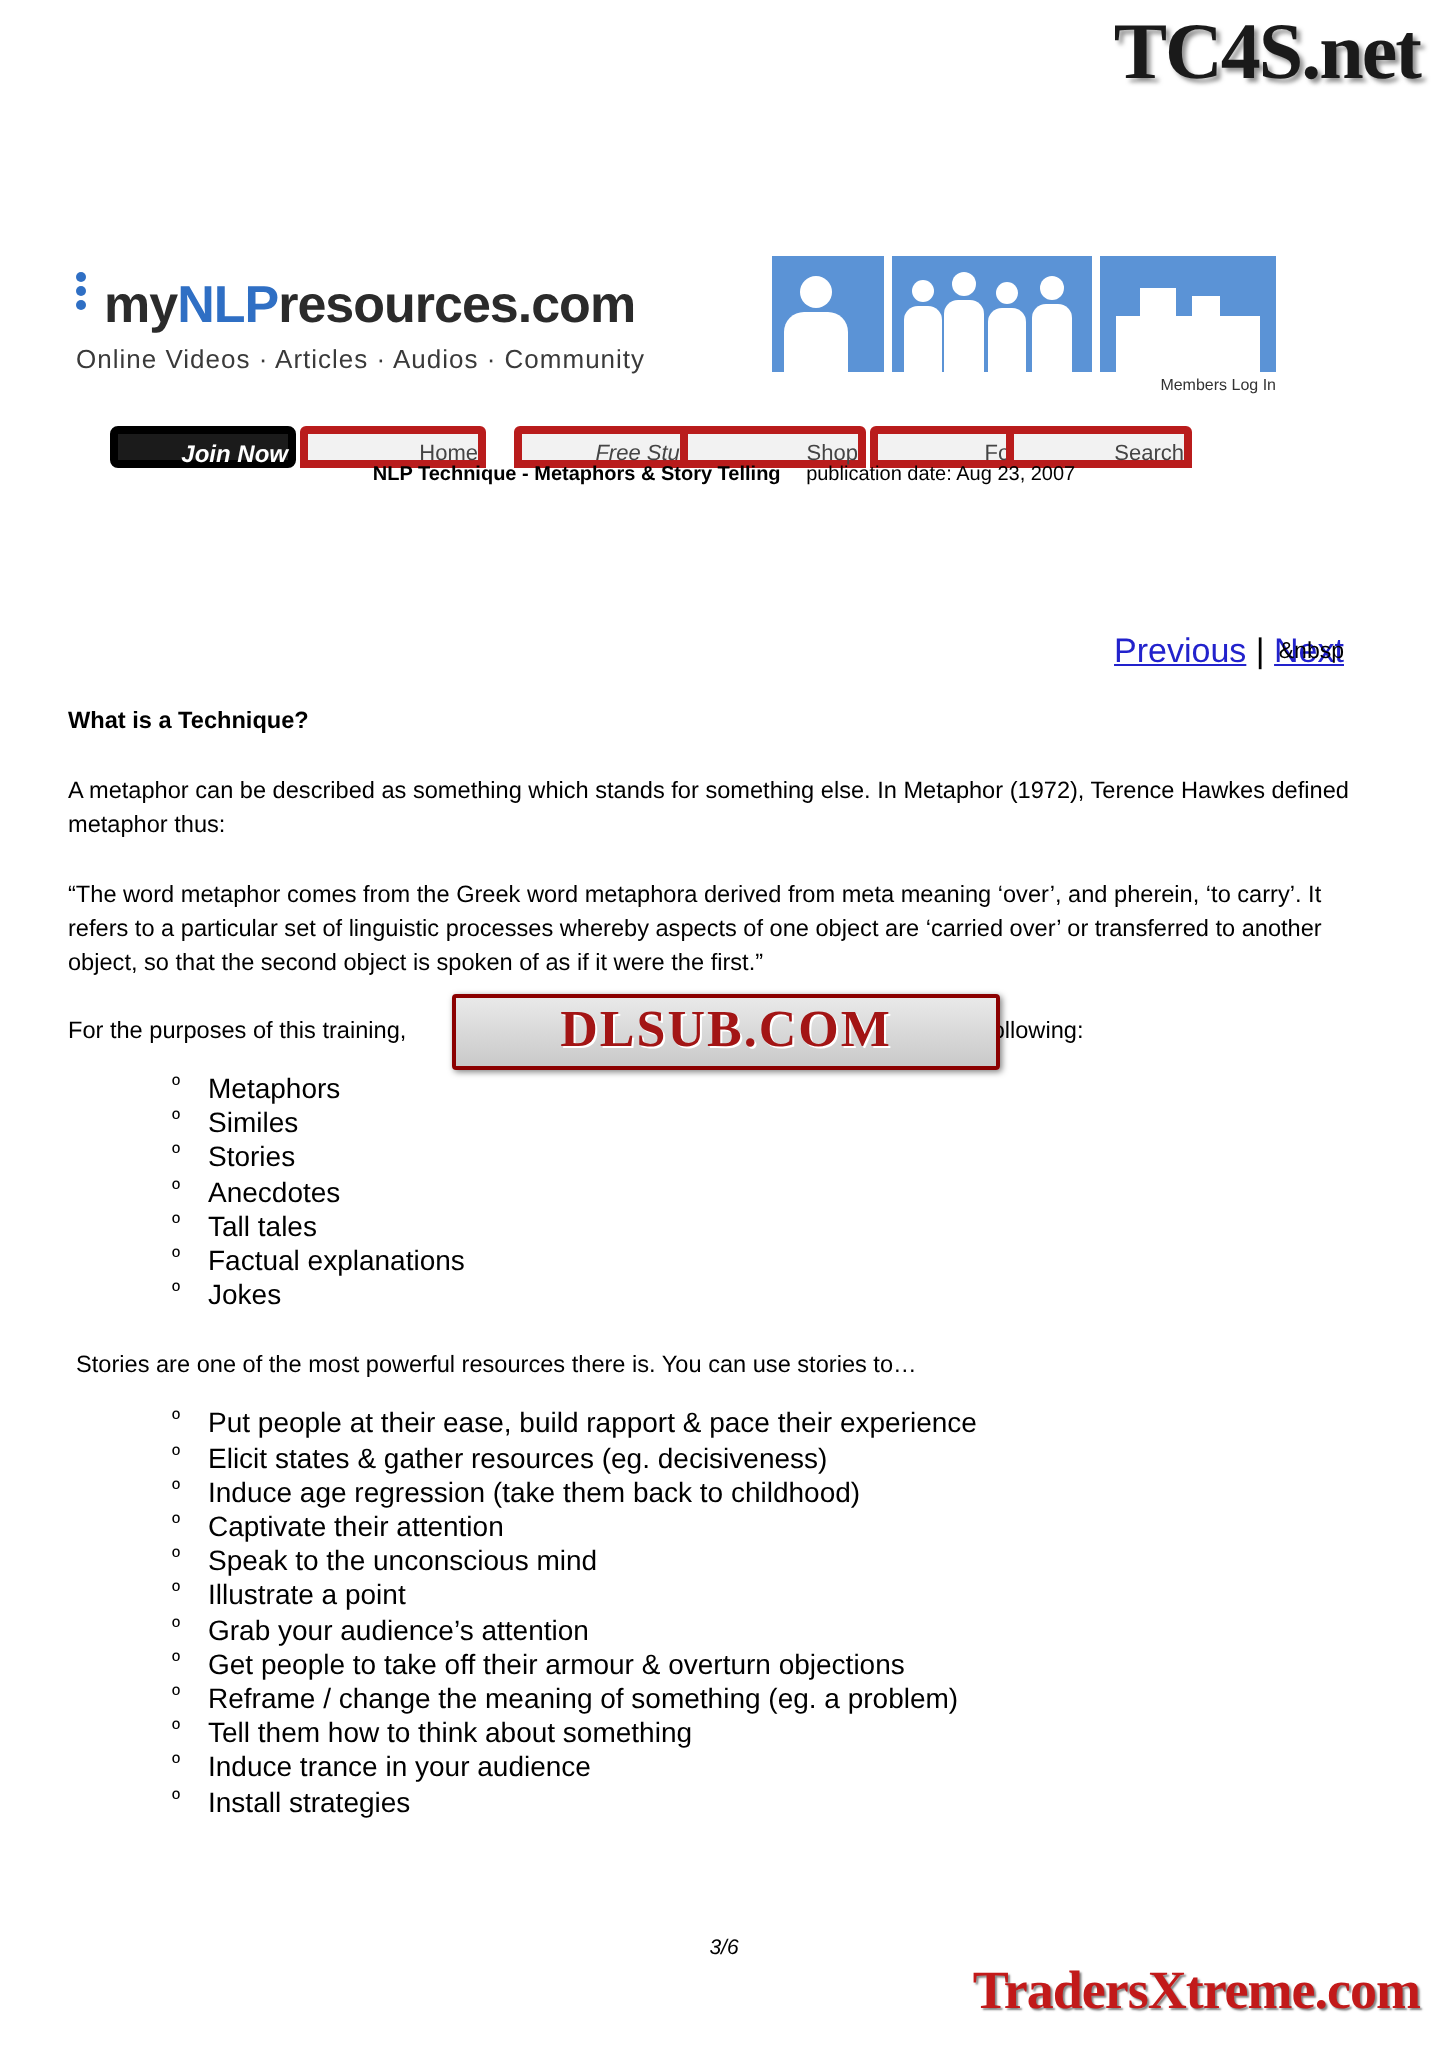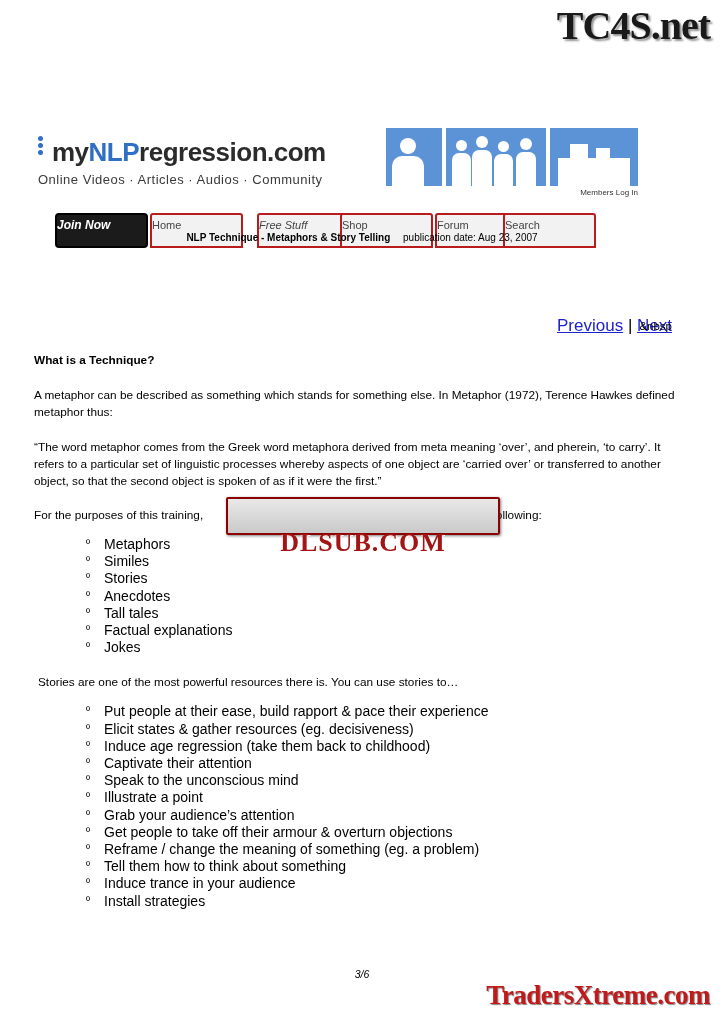--- a/index.html
+++ b/index.html
@@ -105,27 +105,27 @@
   
   .nav {
     position: absolute;
     top: 213px;
     left: 55px;
     height: 22px;
   }
   .nav-item {
     position: absolute;
     top: 0;
-    height: 35px;
+    height: 21px;
     line-height: 21px;
-    text-align: left;
+    text-align: right;
     font-size: 11px;
     color: #444;
     background: #f2f2f2;
-    border: 2px solid #b91c1c;
+    border: 4px solid #b91c1c;
     border-radius: 3px 3px 0 0;
     box-sizing: border-box;
   }
   .nav-item.join {
     background: #1b1b1b;
     color: #ffffff;
     font-weight: bold;
     font-style: italic;
     border-color: #000;
     font-size: 12px;
@@ -232,21 +232,20 @@
   .dlsub span {
     display: block;
     text-align: center;
     font-family: "Liberation Serif", serif;
     font-weight: bold;
     font-size: 26px;
     line-height: 32px;
     color: #a31515;
     letter-spacing: 1px;
     text-shadow: 1px 1px 0 #ffffff;
-    margin-top: 28px;
   }
 
   
   .page-num {
     position: absolute;
     left: 0;
     top: 968px;
     width: 724px;
     text-align: center;
     font-size: 10.5px;
@@ -266,21 +265,21 @@
 </style>
 </head>
 <body>
 
 <div class="tc4s-watermark">TC4S.net</div>
 
 <div class="banner">
 
   <div class="logo-block">
     <div class="logo-line1">
-      <span class="logo-dots"><span></span><span></span><span></span></span><span>my</span><span class="hl">NLP</span><span>regression.com</span>
+      <span class="logo-dots"><span></span><span></span><span></span></span><span>my</span><span class="hl">NLP</span><span>resources.com</span>
     </div>
     <div class="logo-line2">Online Videos · Articles · Audios · Community</div>
   </div>
 
   <div class="photos">
     <div class="photo p1">
       <div class="silhouette" style="left:14px; top:10px; width:16px; height:16px; border-radius:50%;"></div>
       <div class="silhouette" style="left:6px; top:28px; width:32px; height:30px; border-radius:10px 10px 0 0;"></div>
     </div>
     <div class="photo p2">

